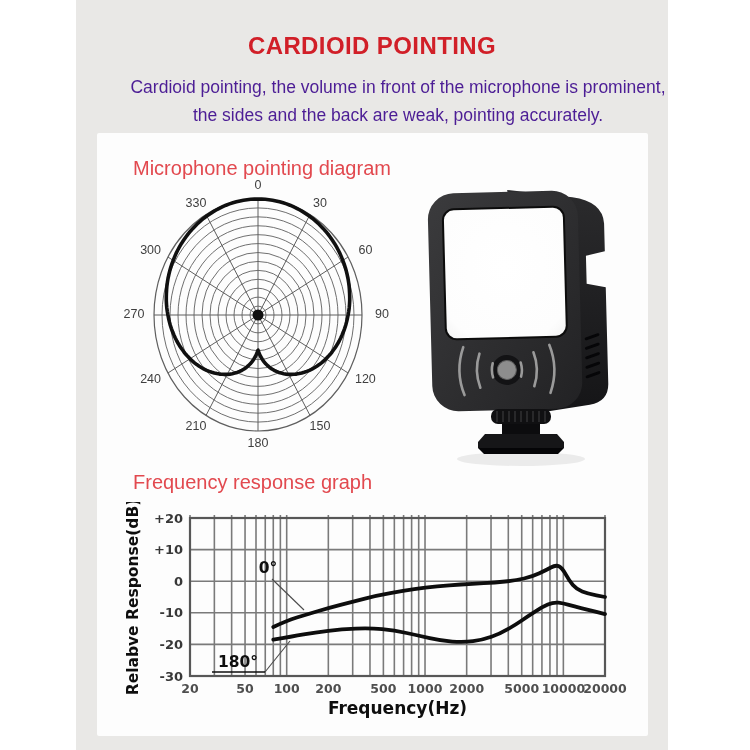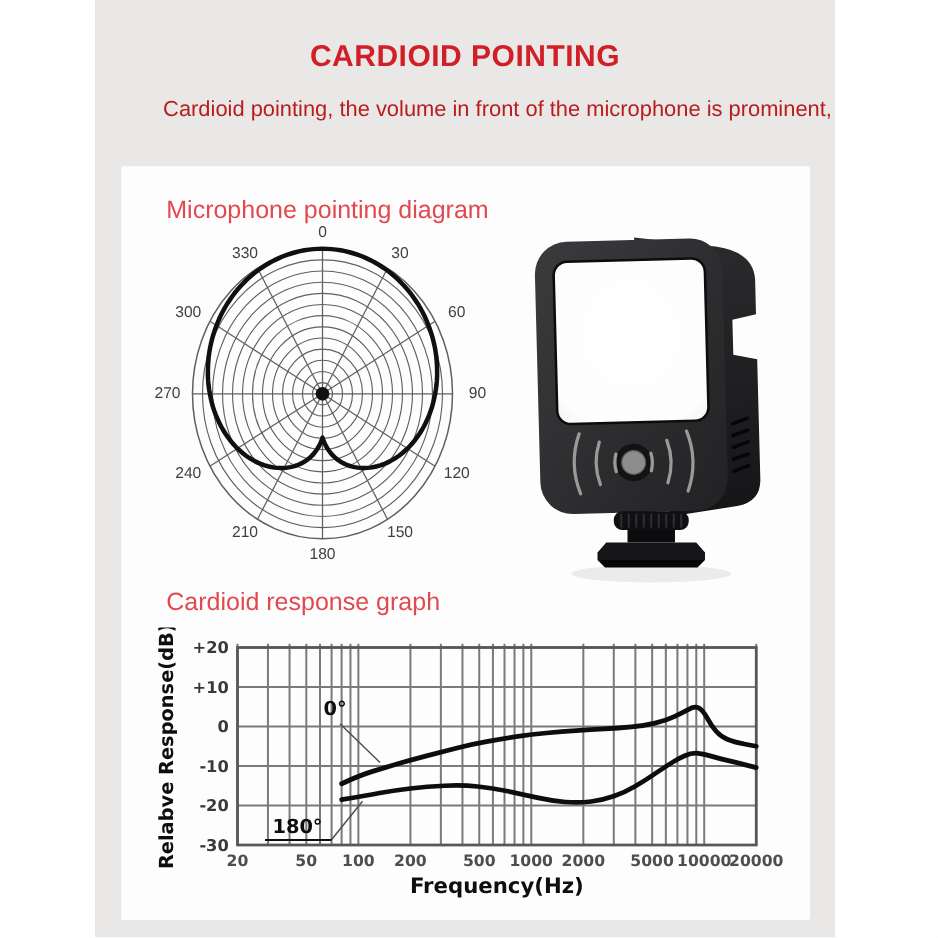--- a/index.html
+++ b/index.html
@@ -16,21 +16,21 @@
     position:absolute;left:97px;top:133px;width:551px;height:603px;
     background:var(--card-bg,#fdfdfd);border-radius:2px;
   }
   .main-title{
     position:absolute;left:76px;top:32px;width:592px;text-align:center;
     font-size:24px;font-weight:bold;letter-spacing:0.4px;
     color:var(--accent-red,#d11f28);
   }
   .desc{
     position:absolute;left:76px;top:74px;width:644px;text-align:center;
-    font-size:17.5px;line-height:27.5px;color:#b91c1c;
+    font-size:17.5px;line-height:27.5px;color:#4c1d95;
   }
   .sec-title{
     position:absolute;left:133px;font-size:20px;
     color:var(--sub-red,#e24a50);
   }
   .sec-title.t1{top:157px;}
   .sec-title.t2{top:471px;}
   svg{position:absolute;display:block;}
   #polar-svg{left:98px;top:179px;}
   #product-svg{left:415px;top:178px;}
@@ -38,20 +38,21 @@
 </style>
 </head>
 <body style="--page-bg: #ffffff; --panel-bg: #e9e8e6; --card-bg: #fdfdfd; --accent-red: #d11f28; --sub-red: #e2494f;">
 
 <div class="panel"></div>
 
 <div class="main-title">CARDIOID POINTING</div>
 
 <div class="desc">
   <div>Cardioid pointing, the volume in front of the microphone is prominent,</div>
+  <div>the sides and the back are weak, pointing accurately.</div>
 </div>
 
 <div class="card"></div>
 
 <div class="sec-title t1">Microphone pointing diagram</div>
 
 <svg id="polar-svg" width="320" height="273" viewBox="0 0 320 273">
     <g stroke="#5f5f5f" stroke-width="1" fill="none">
       <ellipse cx="160" cy="136" rx="8" ry="8.923076923076923" stroke-width="0.9"></ellipse>
       <ellipse cx="160" cy="136" rx="16" ry="17.846153846153847" stroke-width="0.9"></ellipse>
@@ -148,21 +149,21 @@
       <line x1="118" y1="233" x2="118" y2="244"></line>
         <line x1="124" y1="233" x2="124" y2="244"></line>
       <line x1="130" y1="233" x2="130" y2="244"></line>
     </g>
     <rect x="87" y="246" width="38" height="10" fill="#0c0c0e"></rect>
     <path d="M 70,256 L 142,256 L 149,264 L 149,270 L 63,270 L 63,264 Z" fill="#161618"></path>
     <path d="M 63,270 L 149,270 L 143,276 L 69,276 Z" fill="#050507"></path>
   </g>
 </svg>
 
-<div class="sec-title t2">Cardioid response graph</div>
+<div class="sec-title t2">Frequency response graph</div>
 
 <svg id="freq-svg" width="535" height="234" viewBox="0 0 535 234">
     <g stroke="#7a7a7a" stroke-width="1.6">
       <line x1="72" y1="13" x2="72" y2="174"></line>
       <line x1="96.35929083603591" y1="13" x2="96.35929083603591" y2="174"></line>
       <line x1="113.6424827335174" y1="13" x2="113.6424827335174" y2="174"></line>
       <line x1="127.04836786629853" y1="13" x2="127.04836786629853" y2="174"></line>
       <line x1="138.0017735695533" y1="13" x2="138.0017735695533" y2="174"></line>
       <line x1="147.26274613512146" y1="13" x2="147.26274613512146" y2="174"></line>
       <line x1="155.2849654670348" y1="13" x2="155.2849654670348" y2="174"></line>

